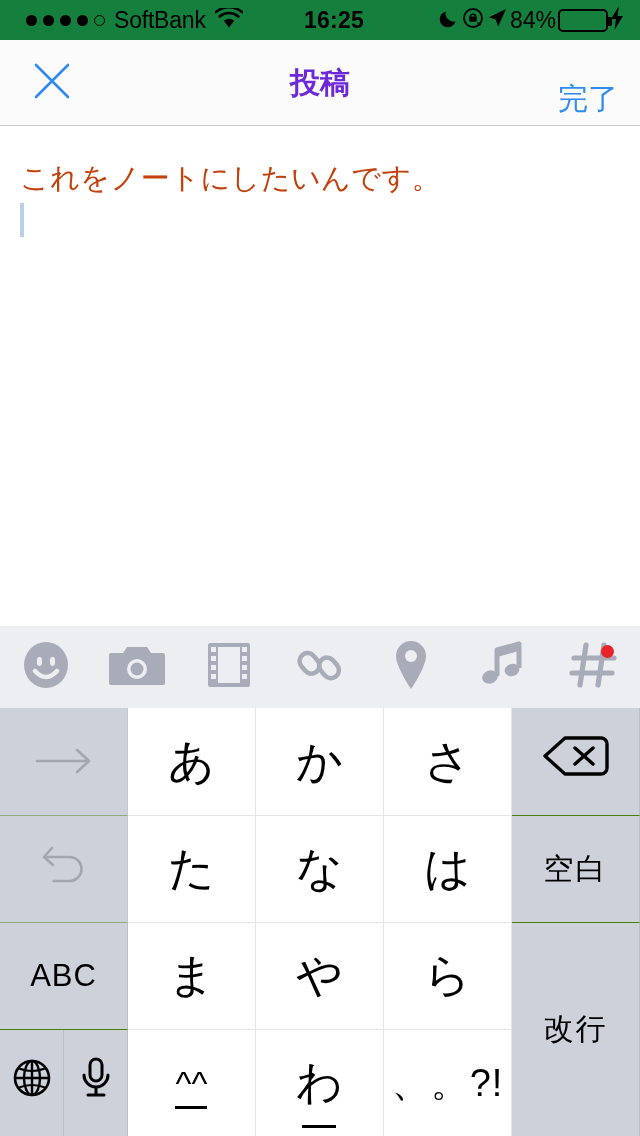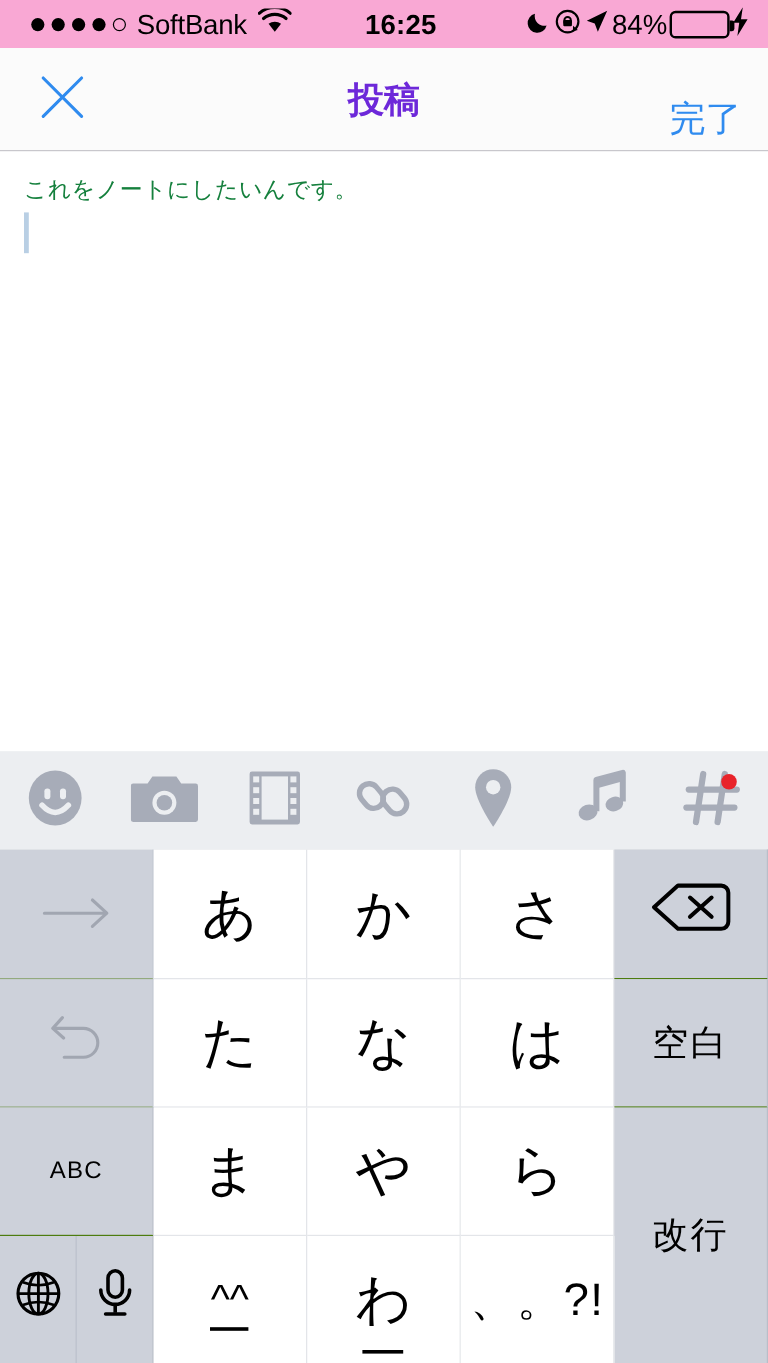--- a/index.html
+++ b/index.html
@@ -7,21 +7,21 @@
     width:640px; height:1136px;
     background:#ffffff;
     font-family:"Liberation Sans", sans-serif;
     overflow:hidden;
   }
   #app { position:relative; width:640px; height:1136px; background:#fff; }
 
   
   .statusbar{
     position:absolute; left:0; top:0; width:640px; height:40px;
-    background:#f9a8d4; color:#000;
+    background:#15803d; color:#000;
     display:flex; align-items:center;
   }
   .sb-left{ position:absolute; left:26px; top:0; height:40px; display:flex; align-items:center; gap:9px; }
   .dots{ display:flex; align-items:center; gap:6px; }
   .dot{ width:11px; height:11px; border-radius:50%; background:#000; }
   .dot.empty{ background:transparent; border:1.5px solid #000; }
   .carrier{ font-size:23px; letter-spacing:-0.2px; color:#000; }
   .sb-center{
     position:absolute; left:14px; top:0; width:640px; height:40px;
     display:flex; align-items:center; justify-content:center;
@@ -53,21 +53,21 @@
     display:flex; align-items:center;
     font-size:30px; color:#2f8bef;
   }
 
   
   .composer{
     position:absolute; left:0; top:127px; width:640px; height:499px;
     background:#ffffff; padding:18px 20px 0 20px;
   }
   .composer-text{
-    font-size:19px; line-height:1.45; color:#15803d; letter-spacing:0.5px;
+    font-size:29px; line-height:1.45; color:#c2410c; letter-spacing:0.5px;margin-top:12px;
   }
   .caret{
     display:block; width:4px; height:34px; background:#b9cfe4; margin-top:4px;
   }
 
   
   .toolbar{
     position:absolute; left:0; top:626px; width:640px; height:82px;
     background:#eceef1;
     display:flex; align-items:center;
@@ -92,21 +92,21 @@
     display:flex; align-items:center; justify-content:center;
     font-size:46px; color:#000;
     border-right:1px solid #b9bec9;
     border-bottom:1px solid #4d7c0f;
     user-select:none;
   }
   .key.white{ background:#ffffff; border-right:1px solid #e3e5e9; border-bottom:1px solid #e3e5e9; }
   .key.gray{ background:#cdd1da; }
   .key.dim{ opacity:0.45; }
   .key.label-jp{ font-size:30px; letter-spacing:2px; }
-  .key.abc{ font-size:20px; letter-spacing:1px; }
+  .key.abc{ font-size:31px; letter-spacing:1px; }
   .wa-wrap{ position:relative; display:inline-block; }
   .wa-wrap .ul{
     position:absolute; left:50%; transform:translateX(-50%);
     bottom:-14px; width:34px; height:3px; background:#000;
   }
   .punct{ font-size:38px; letter-spacing:1px; }
   .kao{ font-size:34px; position:relative; display:inline-block; }
   .kao .ul2{ position:absolute; left:50%; transform:translateX(-50%); bottom:-6px; width:32px; height:3px; background:#000; }
 </style>
 </head>

